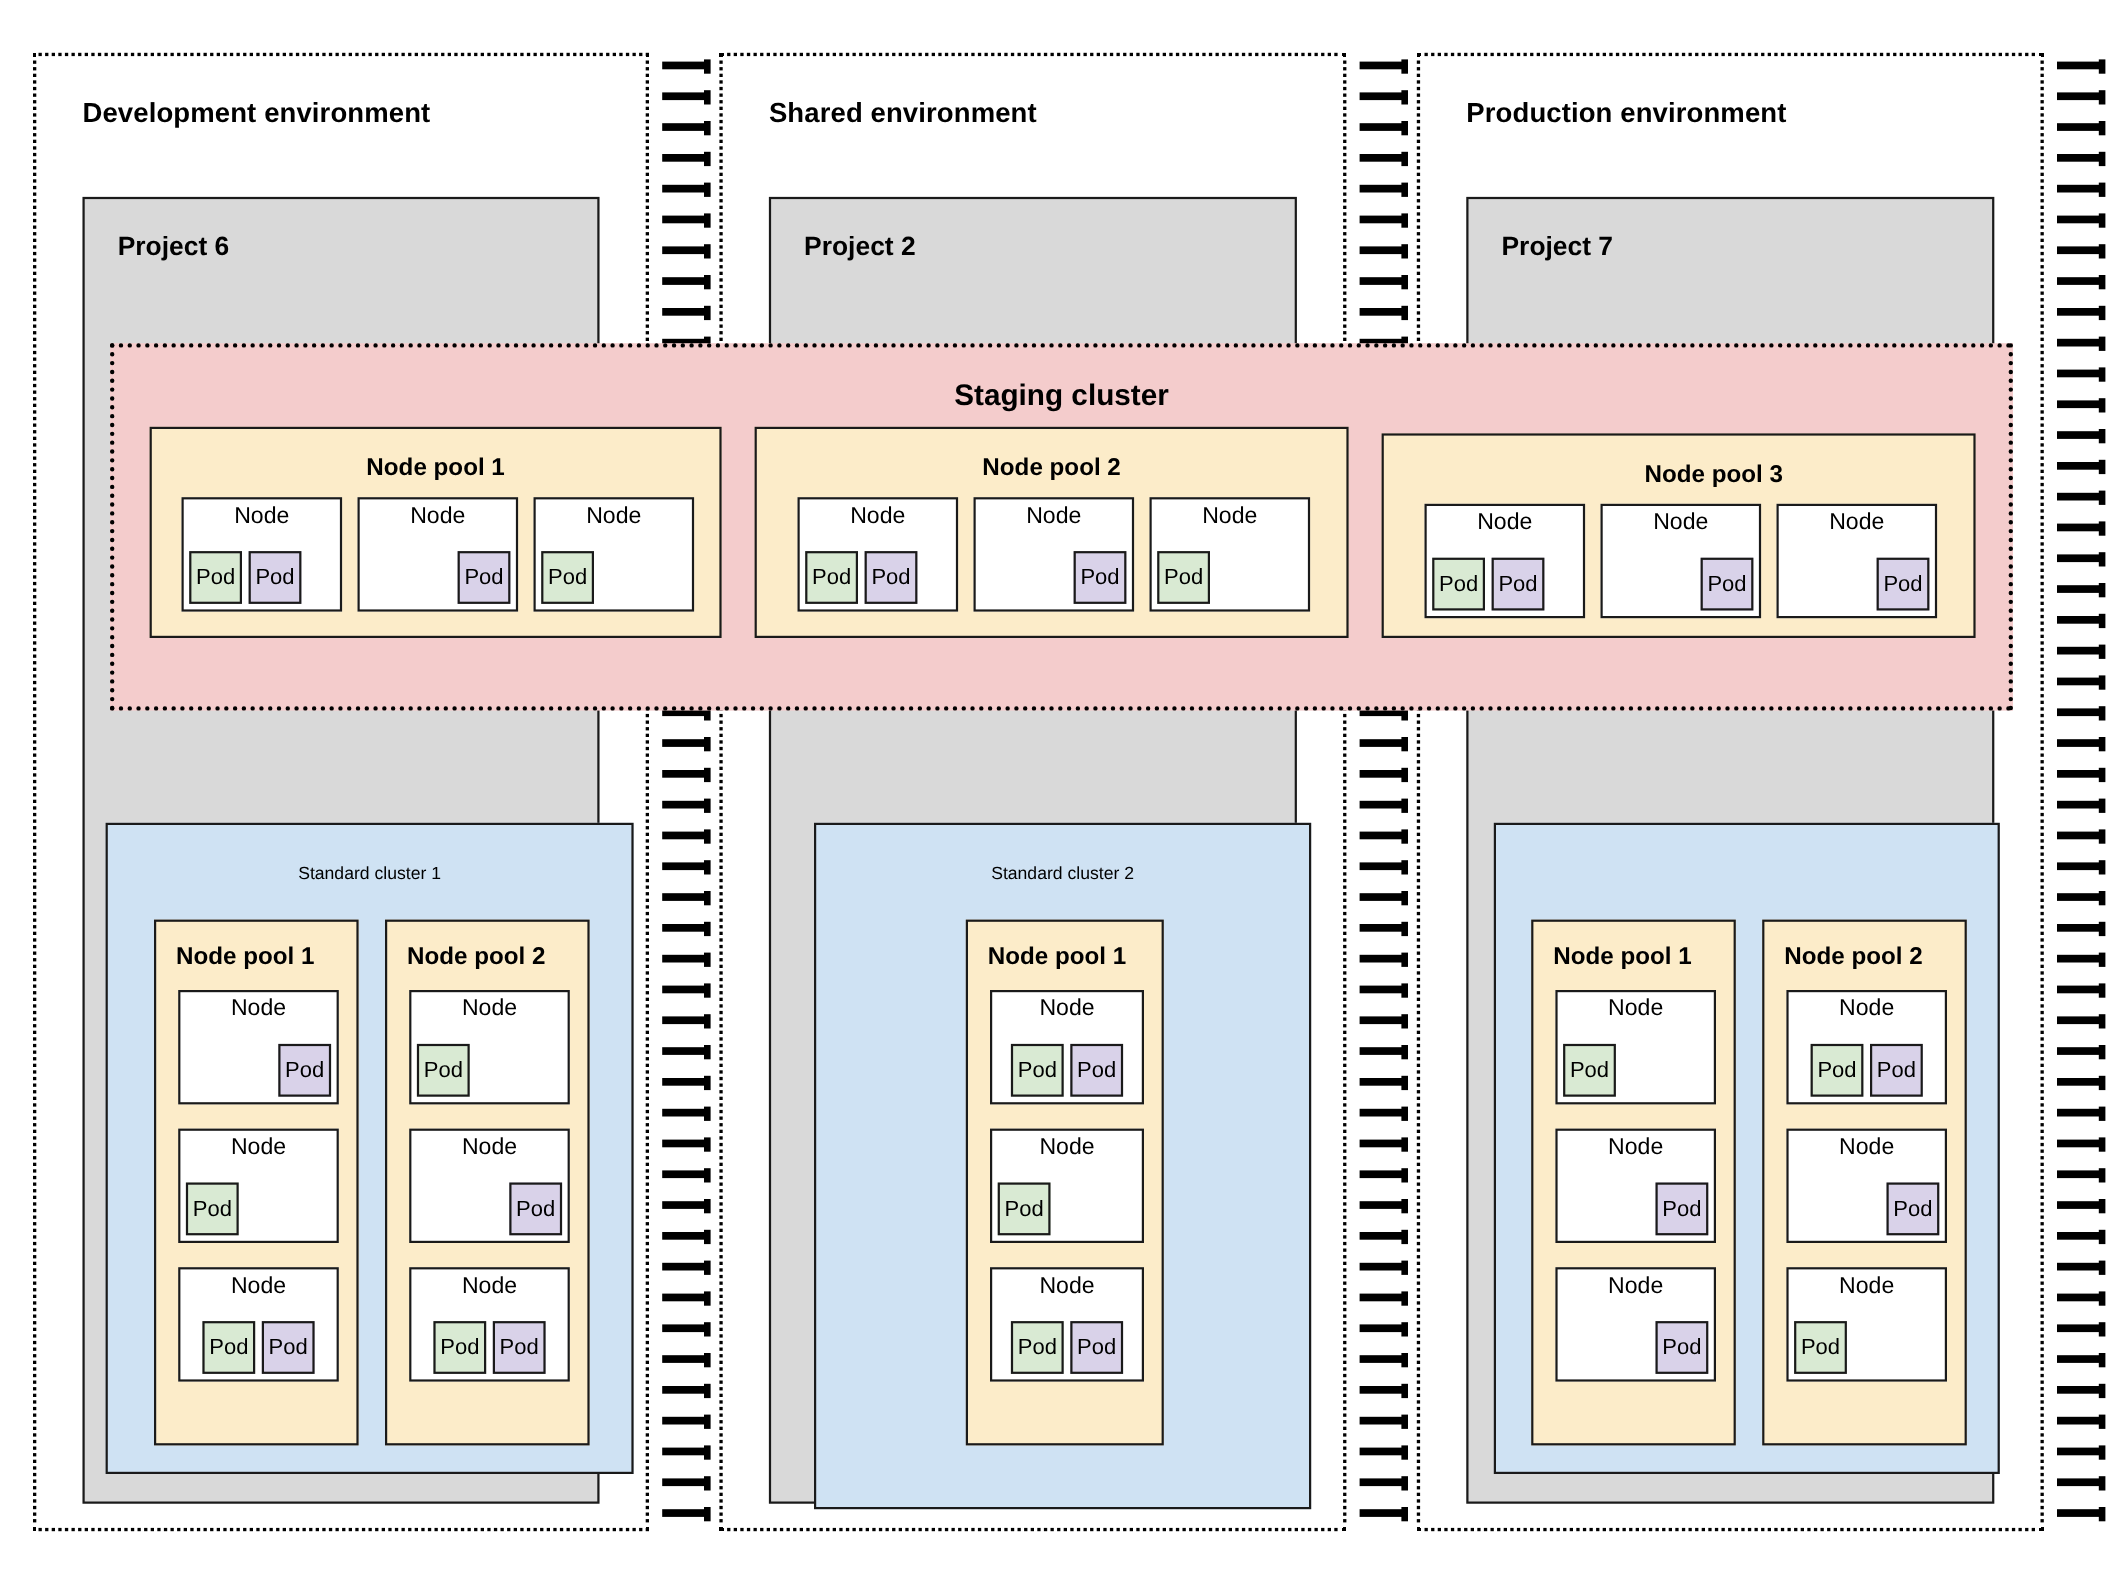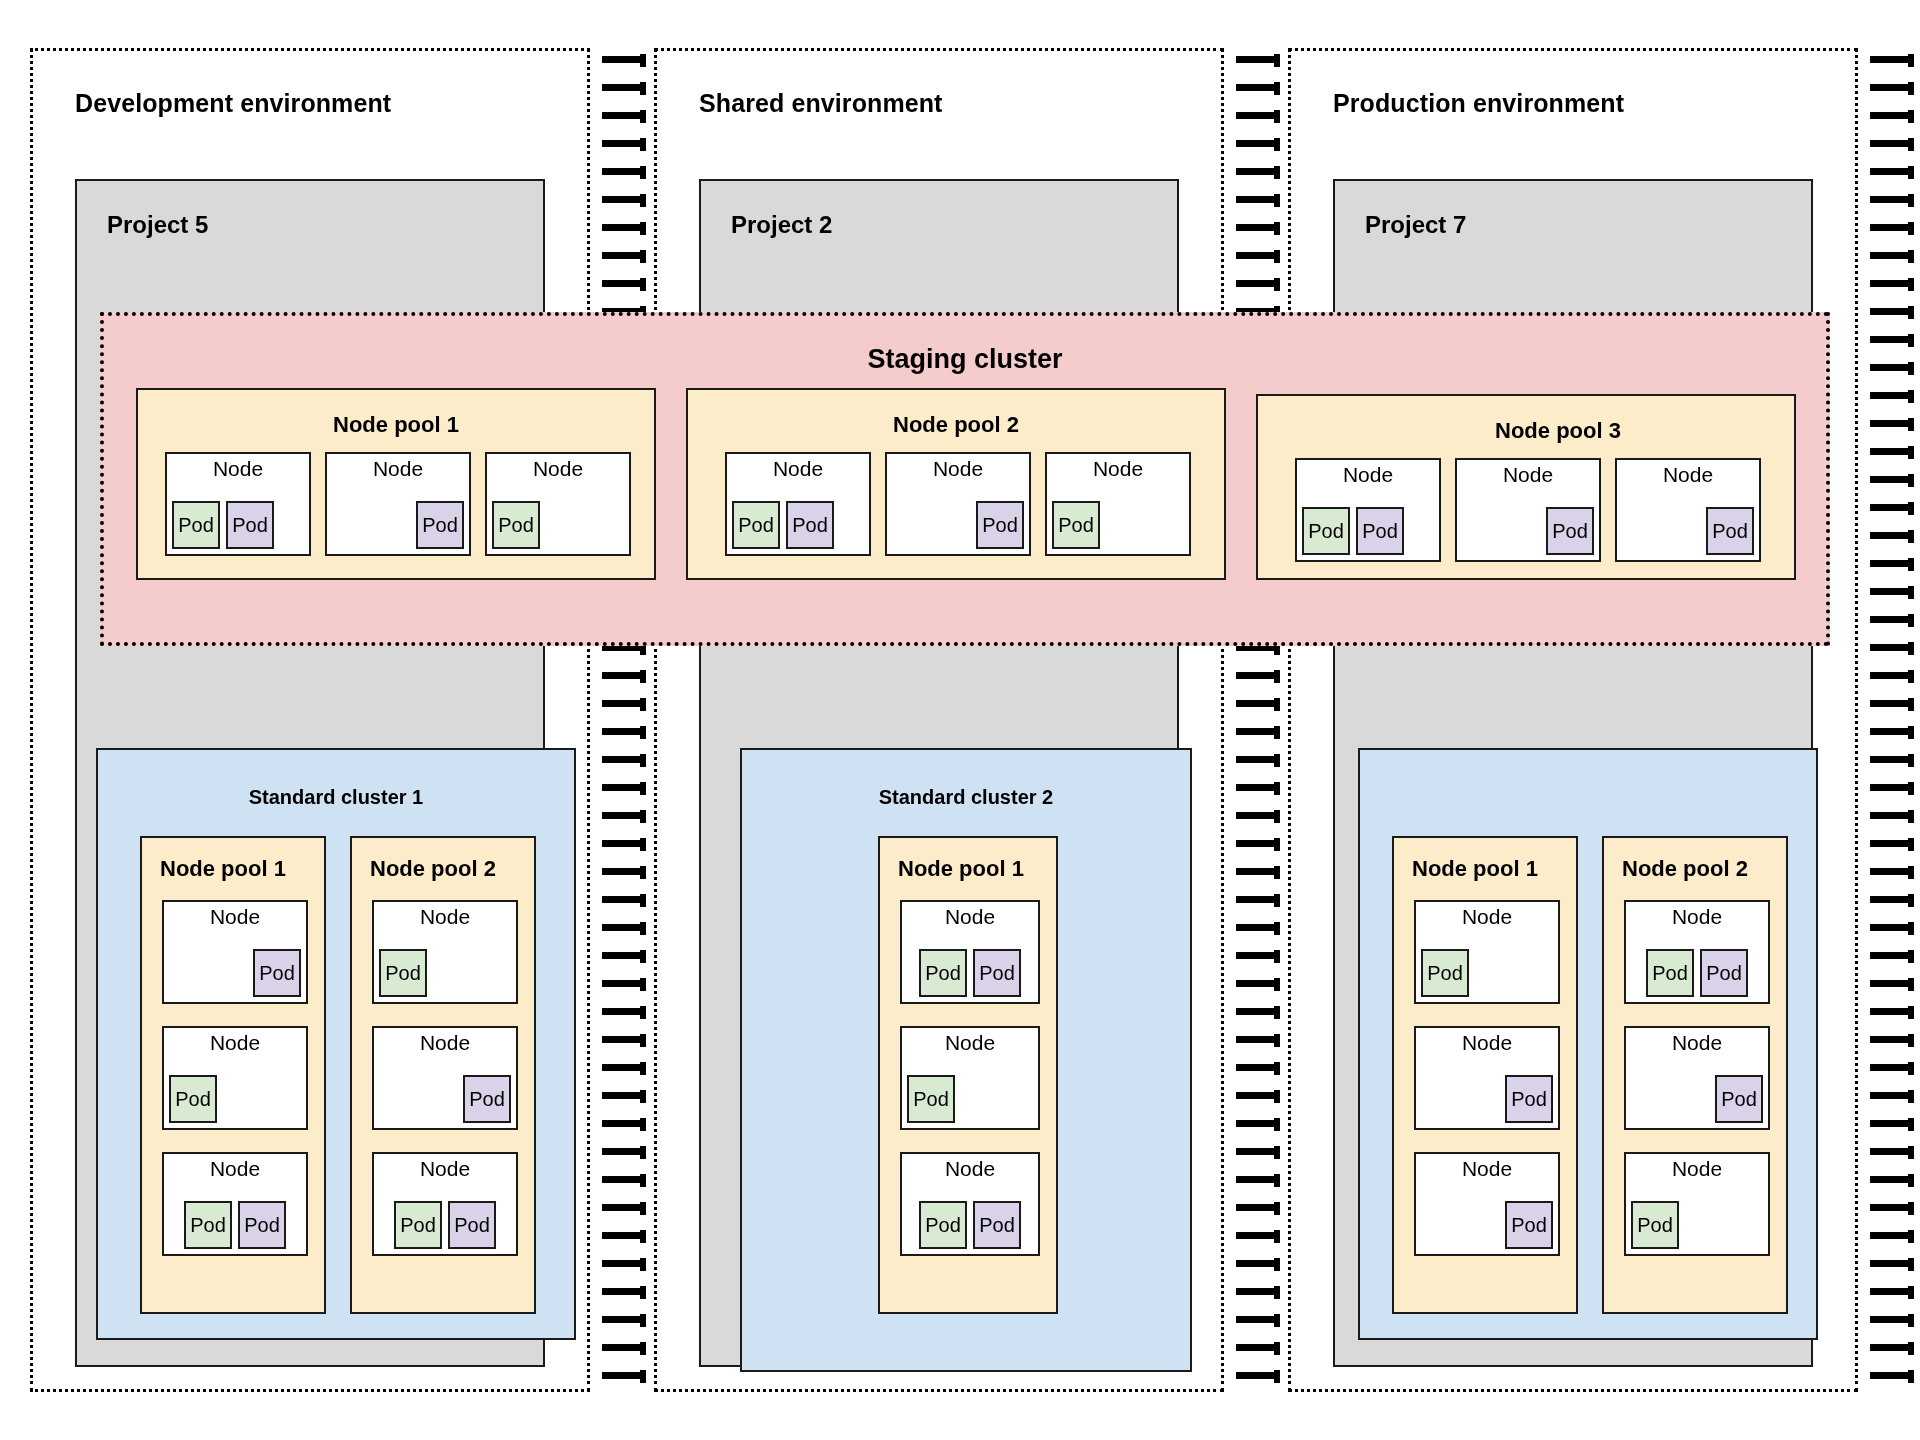--- a/index.html
+++ b/index.html
@@ -175,33 +175,33 @@
     position: absolute;
     background: #cfe2f3;
     border: 2px solid #1a1a1a;
     box-sizing: border-box;
   }
   .std-title {
     position: absolute;
     width: 100%;
     top: 36px;
     text-align: center;
-    font-size: 20px;
-    font-weight: bold;
+    font-size: 16px;
+    font-weight: normal;
   }
 </style>
 </head>
 <body>
 
 <div id="canvas">
 
   <div class="env" id="env-0" style="left:30px; width:560px;">
     <div class="env-title">Development environment</div>
     <div class="project">
-      <div class="project-title">Project 5</div>
+      <div class="project-title">Project 6</div>
     </div>
   </div>
 
   <div class="divider" id="div-0" style="left:596px;">
       <div class="rung" style="top: 8px;"></div>
       <div class="nub" style="top: 6px;"></div>
       <div class="rung" style="top: 36px;"></div>
       <div class="nub" style="top: 34px;"></div>
       <div class="rung" style="top: 64px;"></div>
       <div class="nub" style="top: 62px;"></div>

